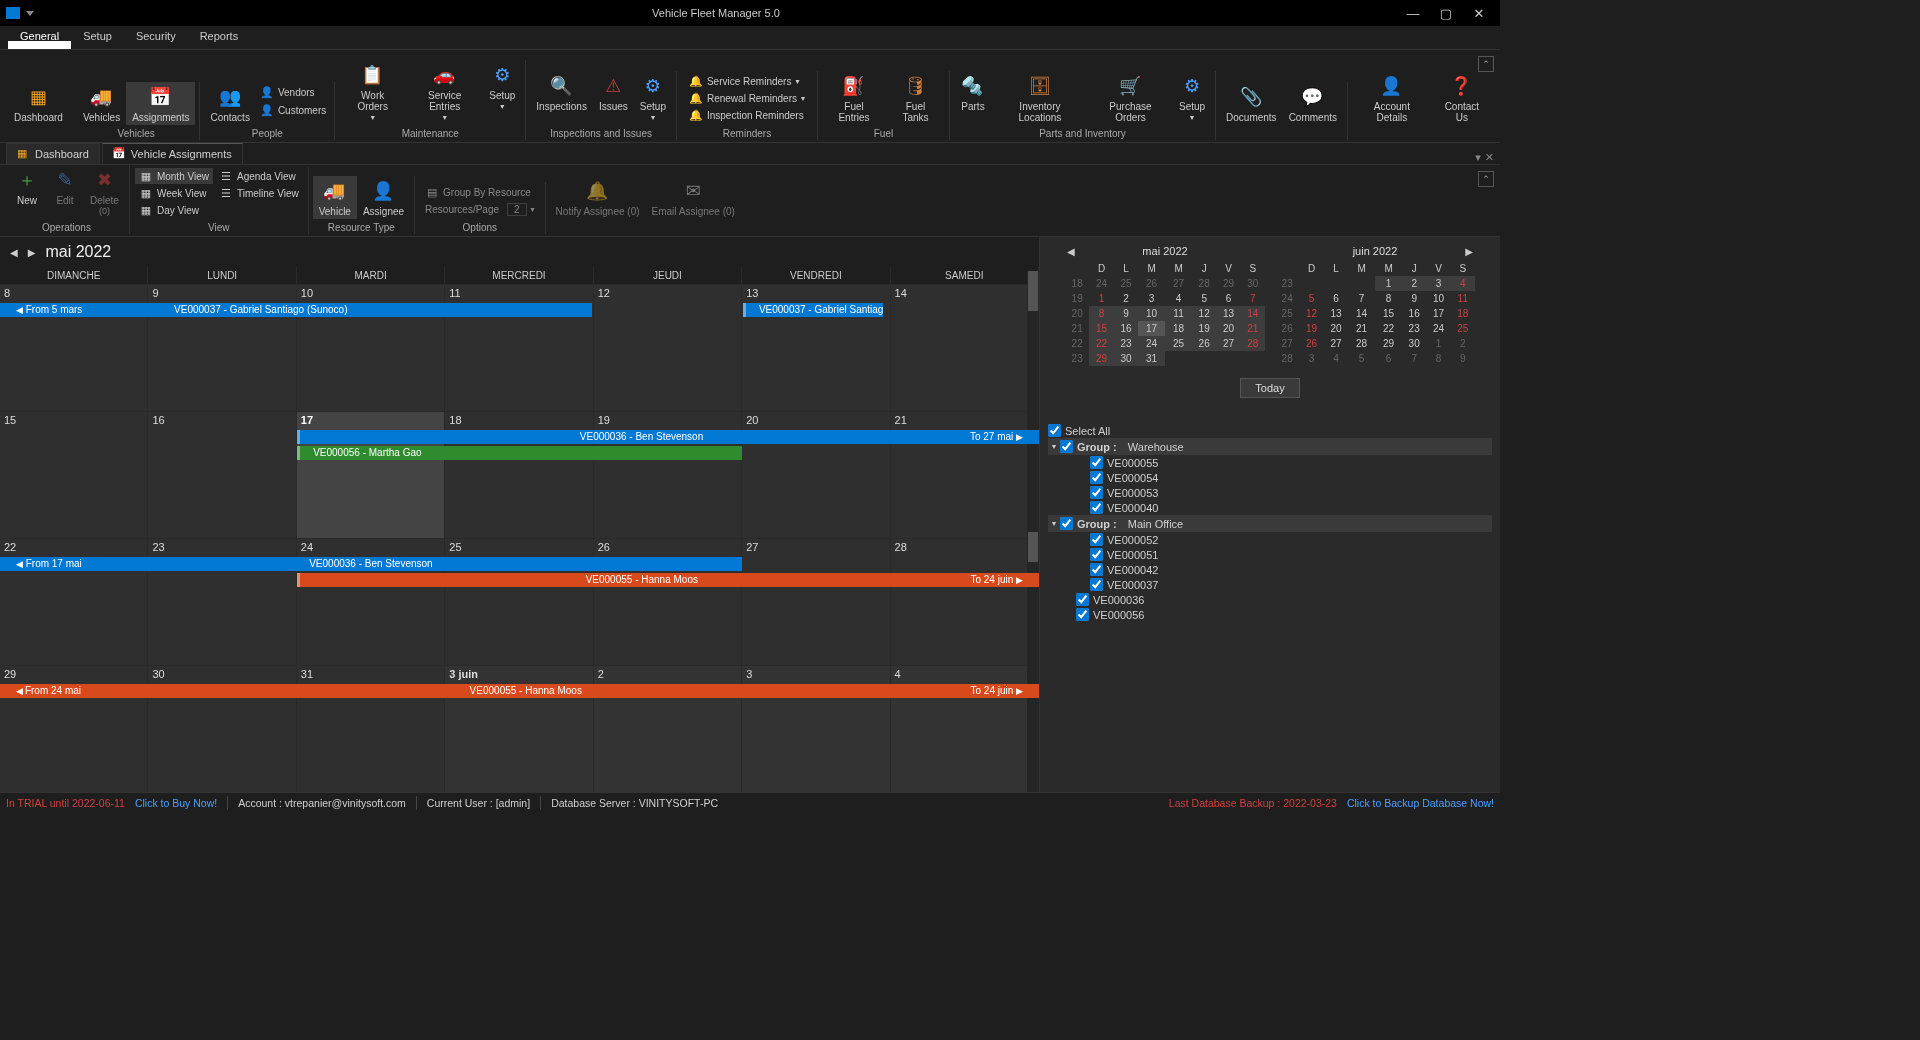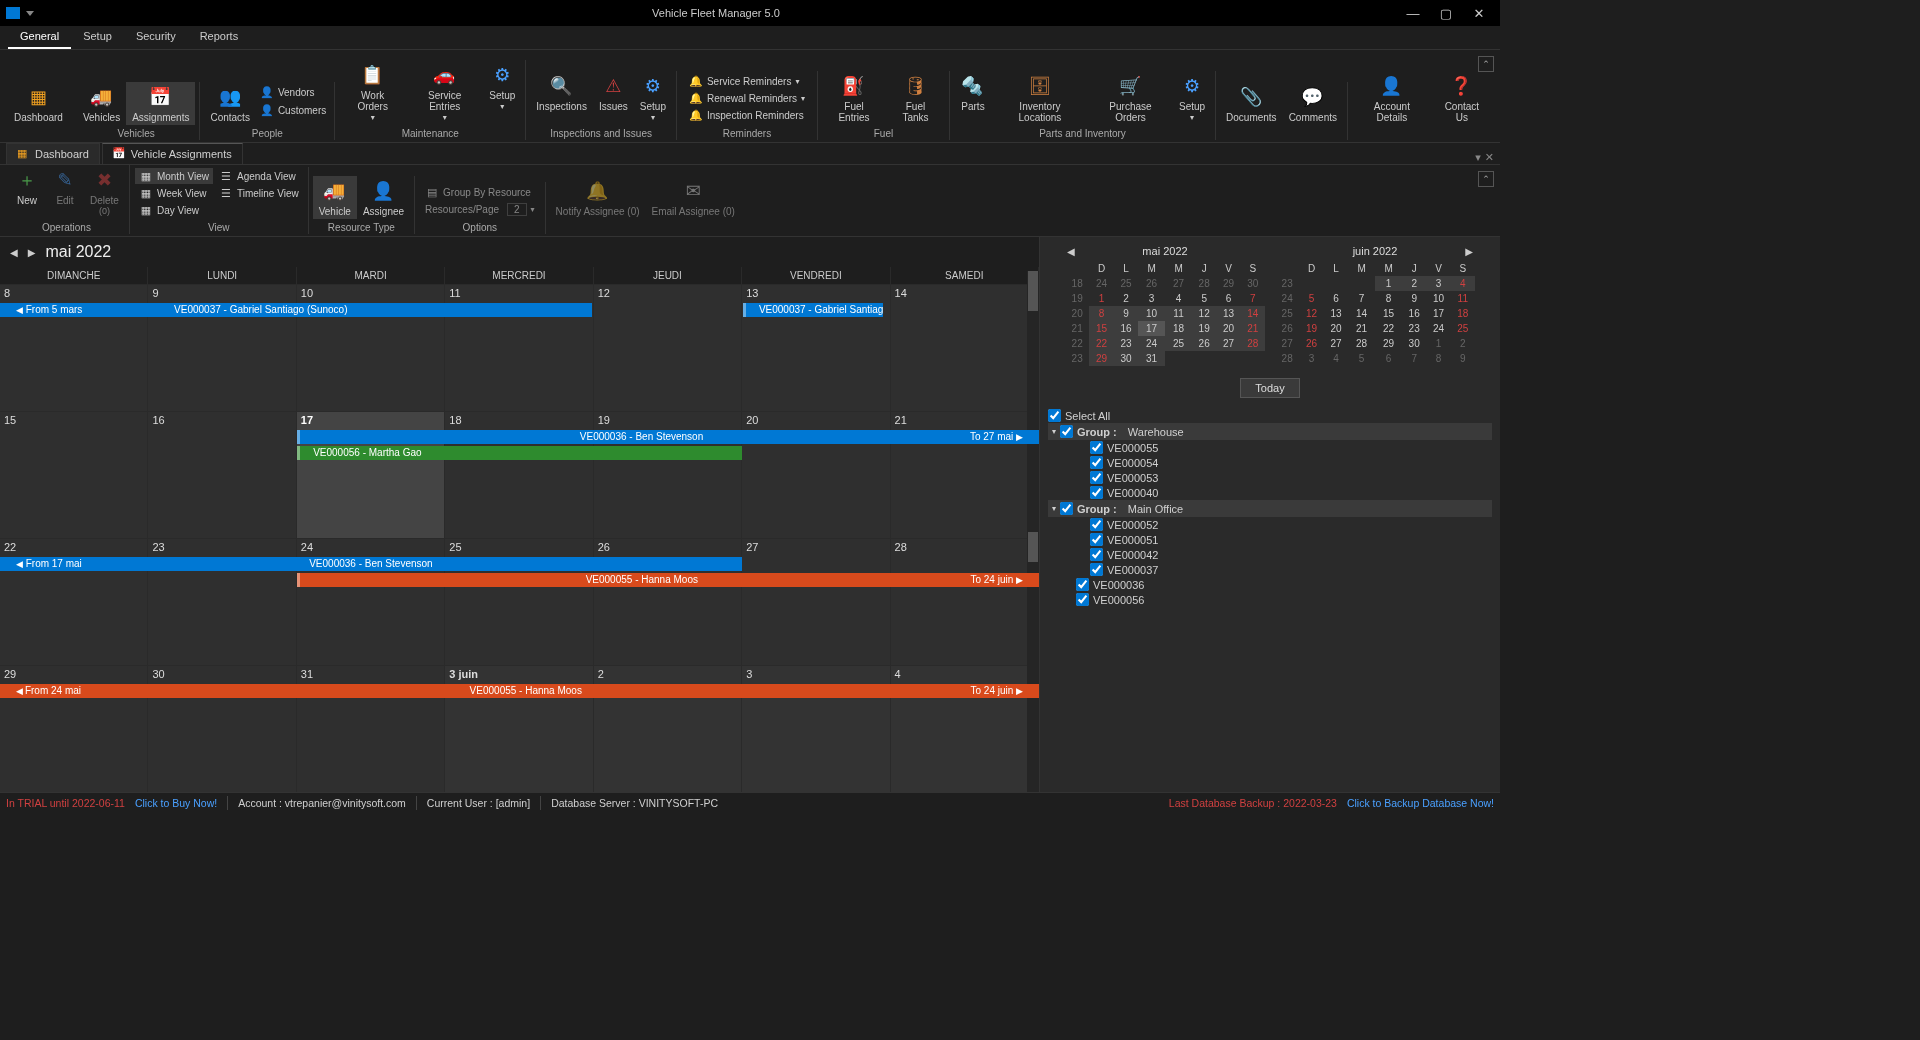--- a/index.html
+++ b/index.html
@@ -5,21 +5,21 @@
 * { margin:0; padding:0; box-sizing:border-box; font-family:"Segoe UI",Tahoma,sans-serif; }
 html,body { width:1500px; height:812px; background:#1e1e1e; color:#d0d0d0; font-size:11px; overflow:hidden; }
 .titlebar { height:26px; background:#000; display:flex; align-items:center; justify-content:space-between; padding:0 6px; }
 .titlebar .left { display:flex; align-items:center; gap:6px; }
 .titlebar .left .logo { width:14px; height:12px; background:#0078d4; }
 .titlebar .left .tri { width:0;height:0;border-left:4px solid transparent;border-right:4px solid transparent;border-top:5px solid #888; }
 .titlebar .center { flex:1; text-align:center; color:#ccc; font-size:11px; }
 .titlebar .right span { display:inline-block; width:30px; text-align:center; color:#ccc; font-size:13px; cursor:pointer; }
 .menubar { height:24px; background:#1e1e1e; display:flex; padding:0 8px; border-bottom:1px solid #333; }
 .menubar div { padding:4px 12px; color:#ccc; cursor:pointer; }
-.menubar .active { border-bottom:2px solid #ffffff; color:#fff; }
+.menubar .active { border-bottom:8px solid #ffffff; color:#fff; }
 .ribbon { background:#1e1e1e; padding:6px 4px 2px; display:flex; align-items:flex-end; border-bottom:1px solid #333; position:relative;}
 .rgroup { display:flex; flex-direction:column; align-items:center; padding:0 4px; border-right:1px solid #333; }
 .rgroup:last-child { border-right:none; }
 .rrow { display:flex; align-items:flex-start; }
 .rbtn { display:flex; flex-direction:column; align-items:center; justify-content:flex-start; padding:2px 6px; min-width:38px; cursor:pointer; text-align:center; font-size:10px; line-height:11px; color:#ccc; }
 .rbtn.sel { background:#3a3a3a; }
 .rbtn .ic { width:26px; height:26px; margin-bottom:2px; display:flex; align-items:center; justify-content:center; font-size:18px; }
 .rbtn-sm { display:flex; align-items:center; gap:4px; padding:1px 4px; font-size:10px; color:#ccc; cursor:pointer; white-space:nowrap; }
 .rbtn-sm .ic { width:14px; height:14px; display:inline-flex; align-items:center; justify-content:center; font-size:11px; }
 .rgroup .glabel { font-size:10px; color:#aaa; padding:3px 0 1px; }
@@ -57,21 +57,21 @@
 .minical .hdr .nva { position:absolute; cursor:pointer; font-size:10px; color:#ccc;}
 .minical table { width:100%; border-collapse:collapse; font-size:10px; }
 .minical th { color:#ccc; padding:2px; font-weight:normal;}
 .minical td { text-align:center; padding:2px 0; color:#ccc; cursor:pointer;}
 .minical td.out { color:#666; }
 .minical td.red { color:#d04040; }
 .minical td.sel { background:#3d3d3d; }
 .minical td.selred { background:#3d3d3d; color:#d04040; }
 .minical td.hl { background:#555; }
 .todaybtn { display:block; margin:4px auto; padding:3px 14px; background:#3a3a3a; color:#ddd; cursor:pointer; border:1px solid #555; font-size:11px; width:fit-content;}
-.filters { flex:1; overflow:auto; padding:6px 8px; }
+.filters { flex:1; overflow:auto; padding:6px 8px;margin-top:15px; }
 .filters .row { display:flex; align-items:center; gap:4px; padding:1px 0; }
 .filters .grp { background:#3a3a3a; padding:2px 4px; display:flex; align-items:center; gap:4px;}
 .filters .ind1 { padding-left:28px; }
 .filters .ind2 { padding-left:42px; }
 .filters input[type=checkbox] { accent-color:#0078d4; }
 .status { height:20px; background:#1e1e1e; border-top:1px solid #333; display:flex; align-items:center; padding:0 6px; font-size:10.5px; gap:10px;text-align:right; }
 .status .sep { width:1px; height:14px; background:#444; }
 .status .trial { color:#d04040; }
 .status .link { color:#4aa0ff; cursor:pointer; }
 .status .spacer { flex:1; }

